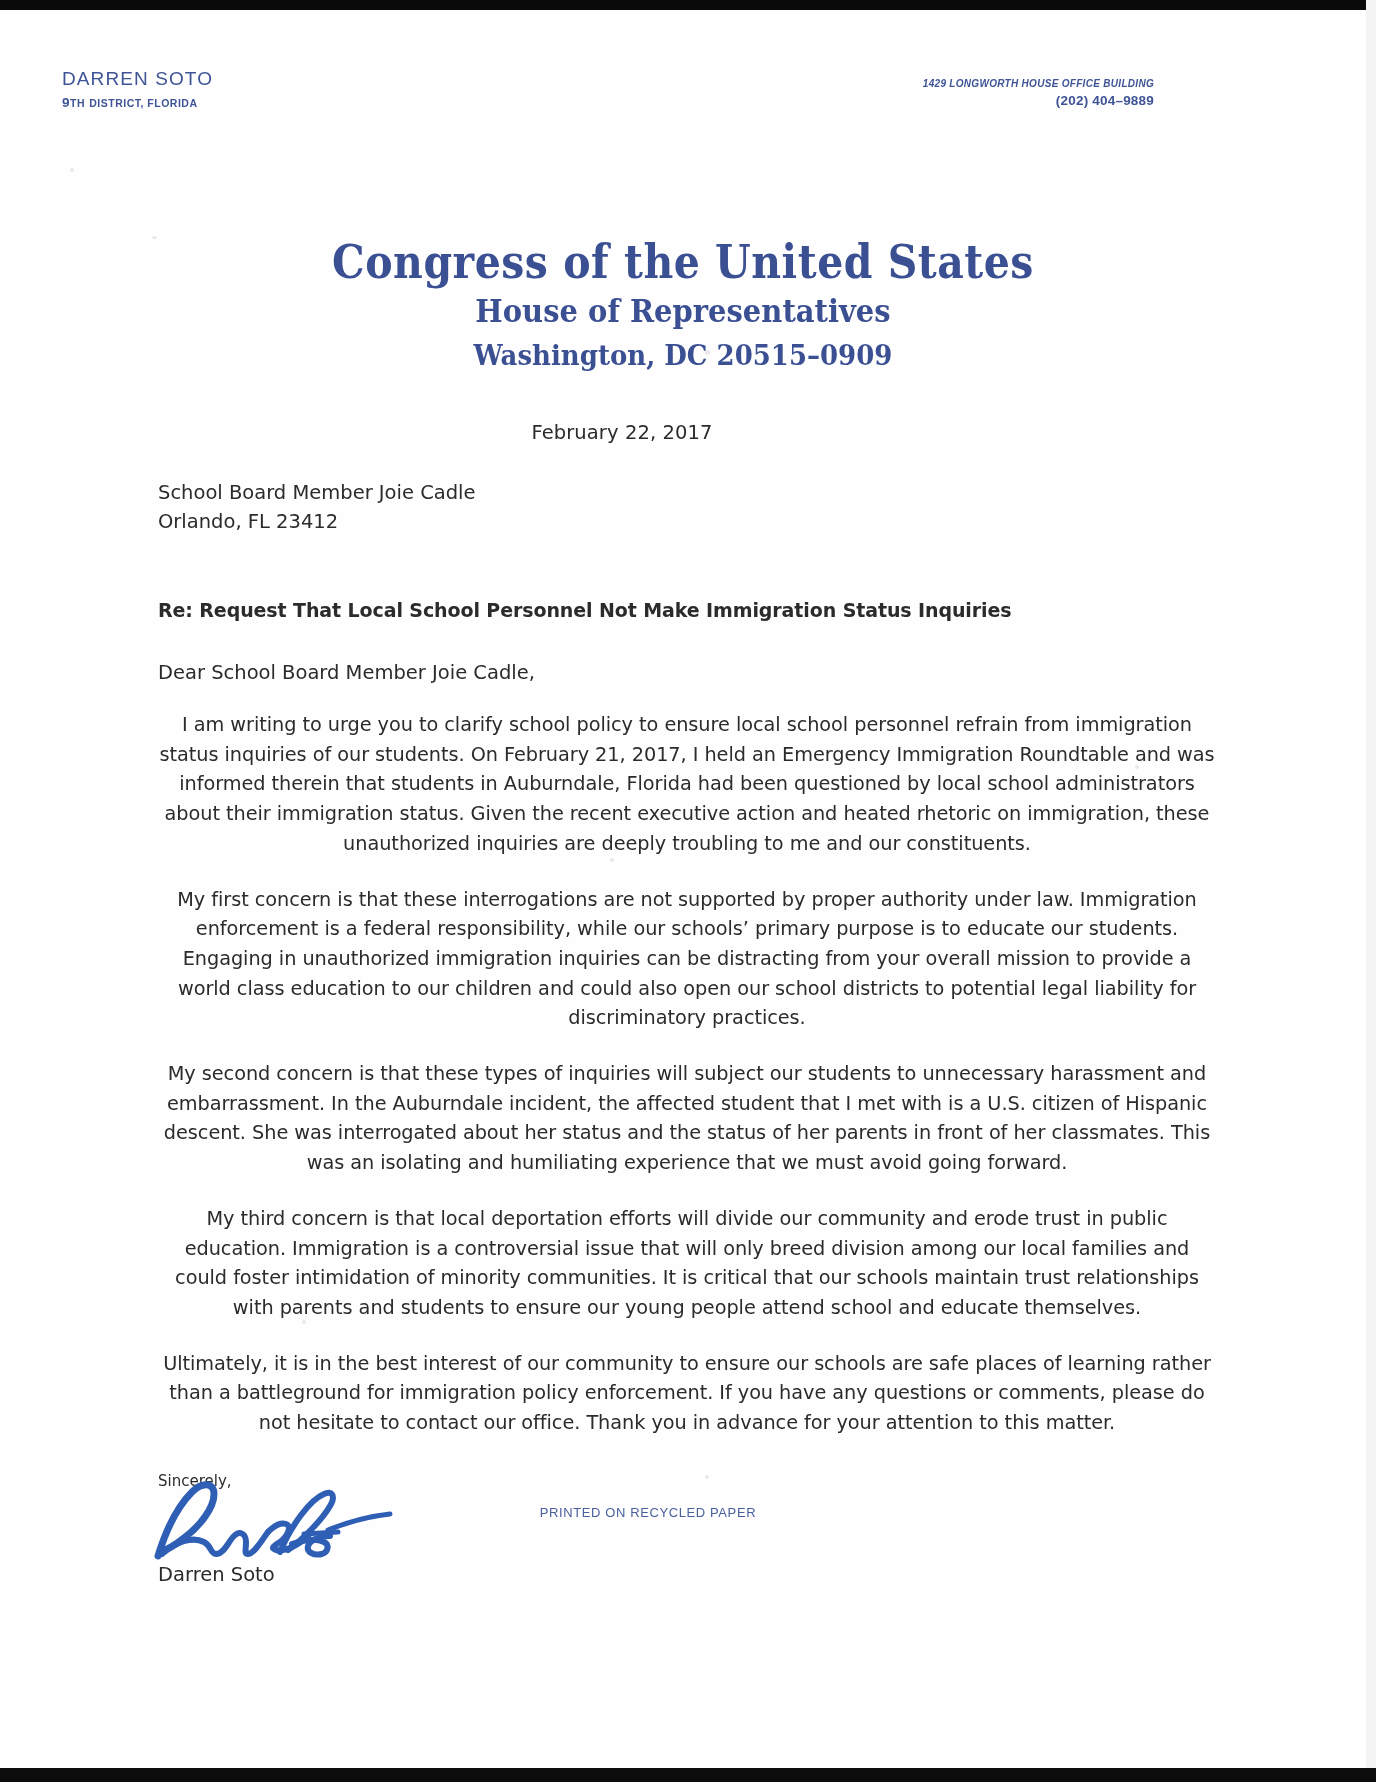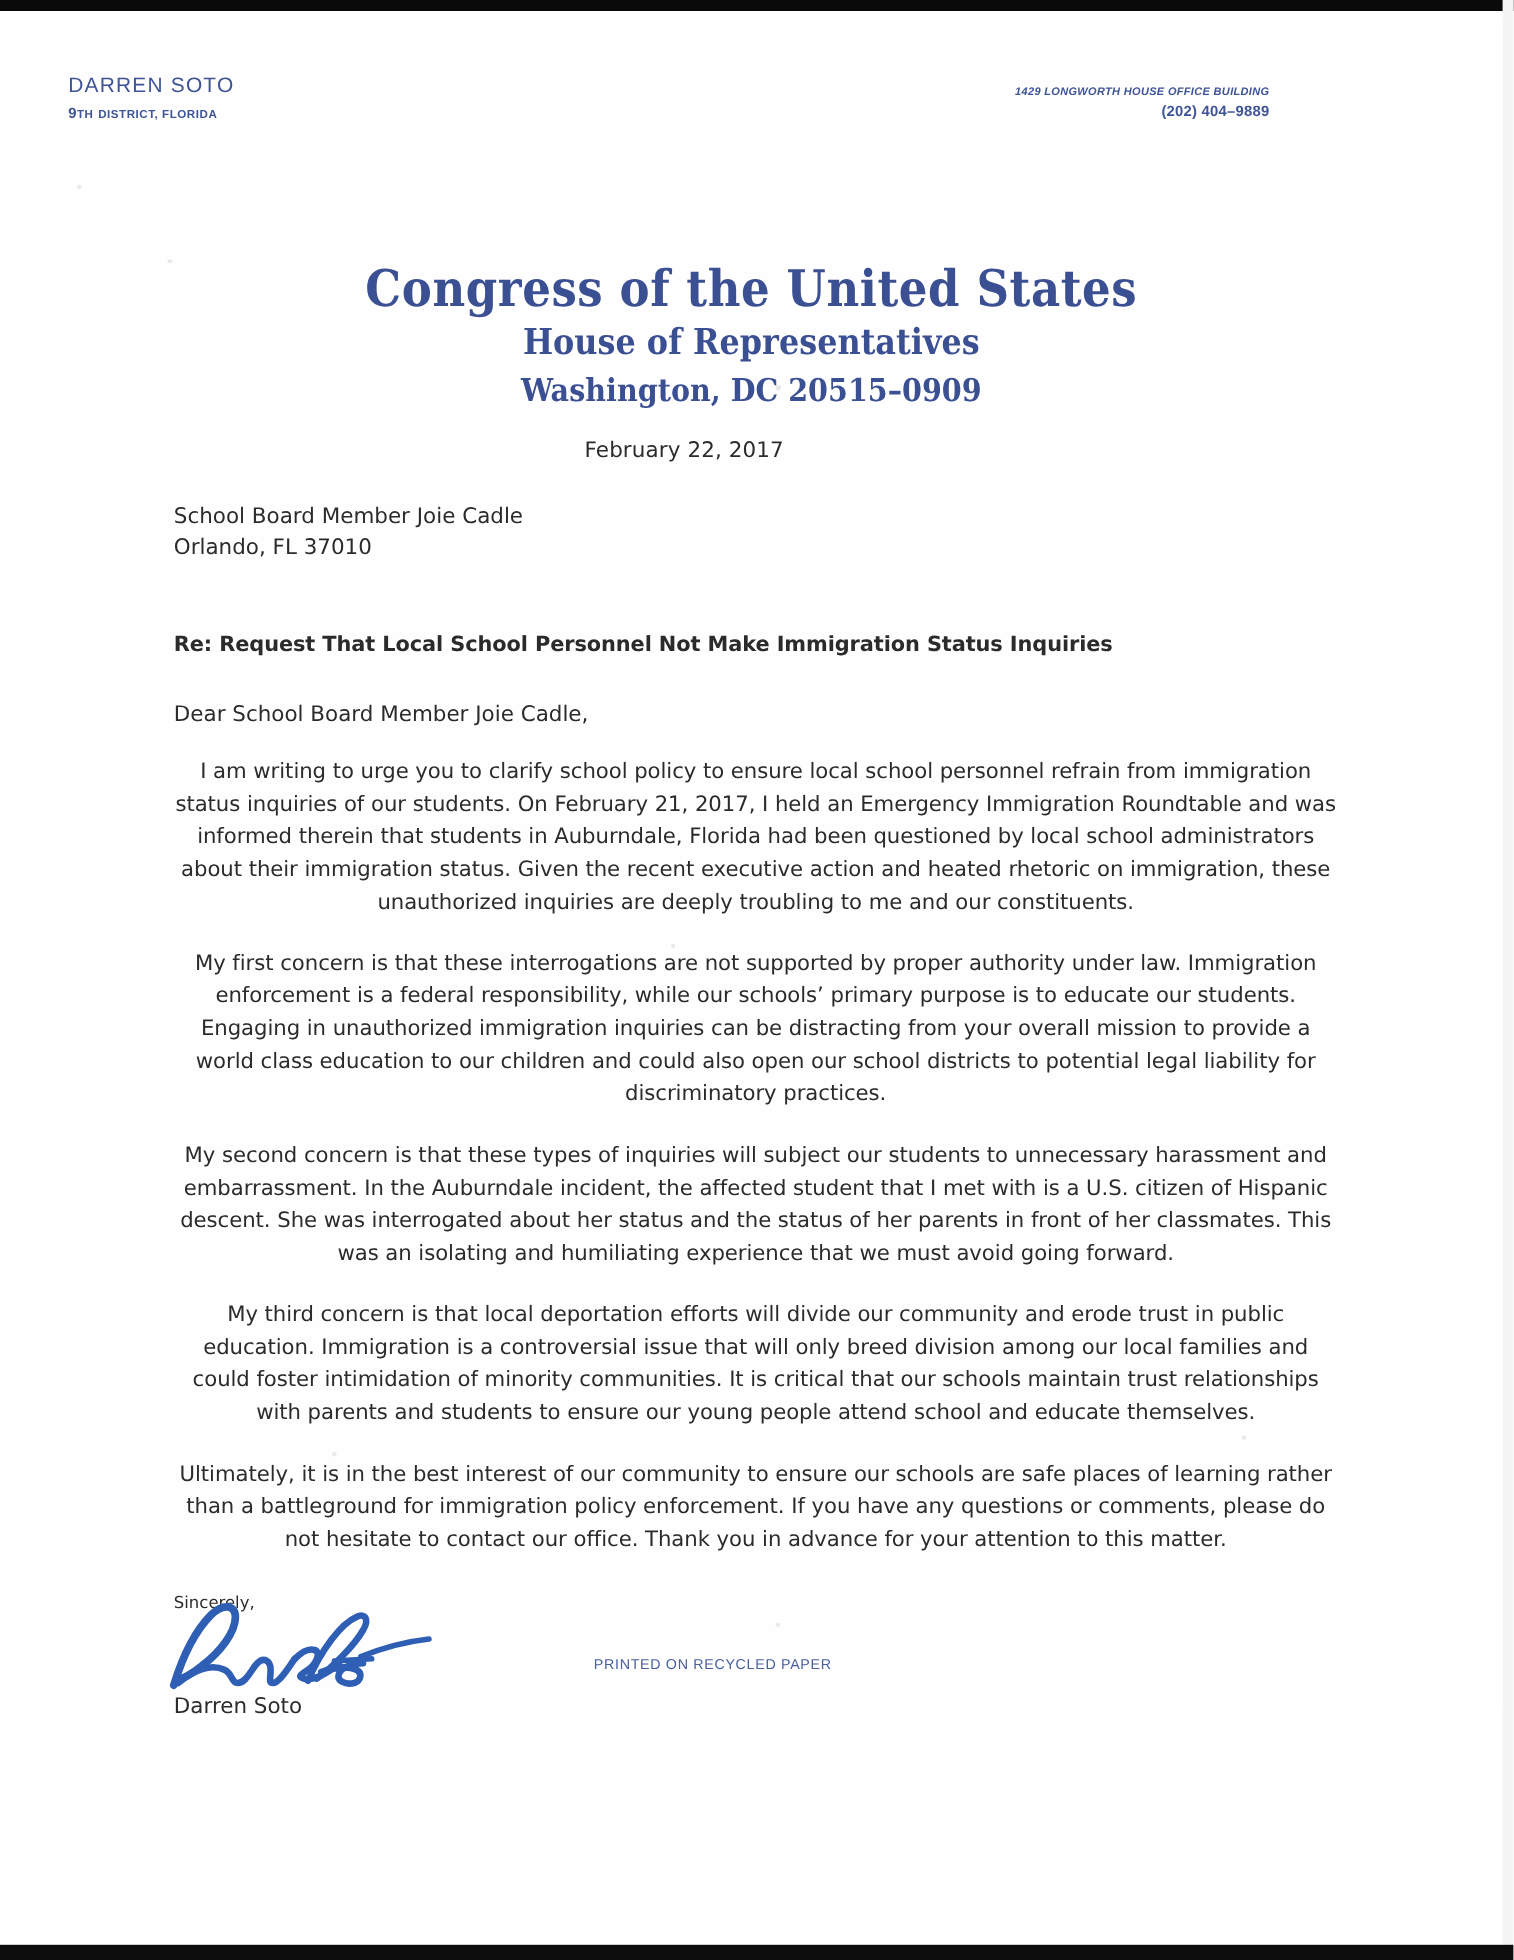--- a/index.html
+++ b/index.html
@@ -118,21 +118,21 @@
     transform-origin: center top;
   }
 
   
   .content {
     padding: 0 150px 0 158px;
     color: #2b2b2b;
     font-family: "DejaVu Sans", sans-serif;
   }
   .date-line {
-    margin-top: 28px;
+    margin-top: 52px;
     text-align: center;
     font-size: 19.5px;
     letter-spacing: 0.1px;
     padding-right: 130px;
   }
   .recipient {
     margin-top: 34px;
     font-size: 19.5px;
     line-height: 1.52;
   }
@@ -231,21 +231,21 @@
     <div class="mast-2">House of Representatives</div>
     <div class="mast-3">Washington, DC 20515–0909</div>
   </div>
 
   <div class="content">
 
     <div class="date-line">February 22, 2017</div>
 
     <div class="recipient">
       <div>School Board Member Joie Cadle</div>
-      <div>Orlando, FL 37010</div>
+      <div>Orlando, FL 23412</div>
     </div>
 
     <div class="subject">Re: Request That Local School Personnel Not Make Immigration Status Inquiries</div>
 
     <div class="salutation">Dear School Board Member Joie Cadle,</div>
 
     <div class="para">I am writing to urge you to clarify school policy to ensure local school personnel refrain from immigration status inquiries of our students.  On February 21, 2017, I held an Emergency Immigration Roundtable and was informed therein that students in Auburndale, Florida had been questioned by local school administrators about their immigration status.  Given the recent executive action and heated rhetoric on immigration, these unauthorized inquiries are deeply troubling to me and our constituents.</div>
     <div class="para">My first concern is that these interrogations are not supported by proper authority under law.  Immigration enforcement is a federal responsibility, while our schools’ primary purpose is to educate our students.  Engaging in unauthorized immigration inquiries can be distracting from your overall mission to provide a world class education to our children and could also open our school districts to potential legal liability for discriminatory practices.</div>
     <div class="para">My second concern is that these types of inquiries will subject our students to unnecessary harassment and embarrassment.  In the Auburndale incident, the affected student that I met with is a U.S. citizen of Hispanic descent.  She was interrogated about her status and the status of her parents in front of her classmates.  This was an isolating and humiliating experience that we must avoid going forward.</div>
     <div class="para">My third concern is that local deportation efforts will divide our community and erode trust in public education.   Immigration is a controversial issue that will only breed division among our local families and could foster intimidation of minority communities.  It is critical that our schools maintain trust relationships with parents and students to ensure our young people attend school and educate themselves.</div>

